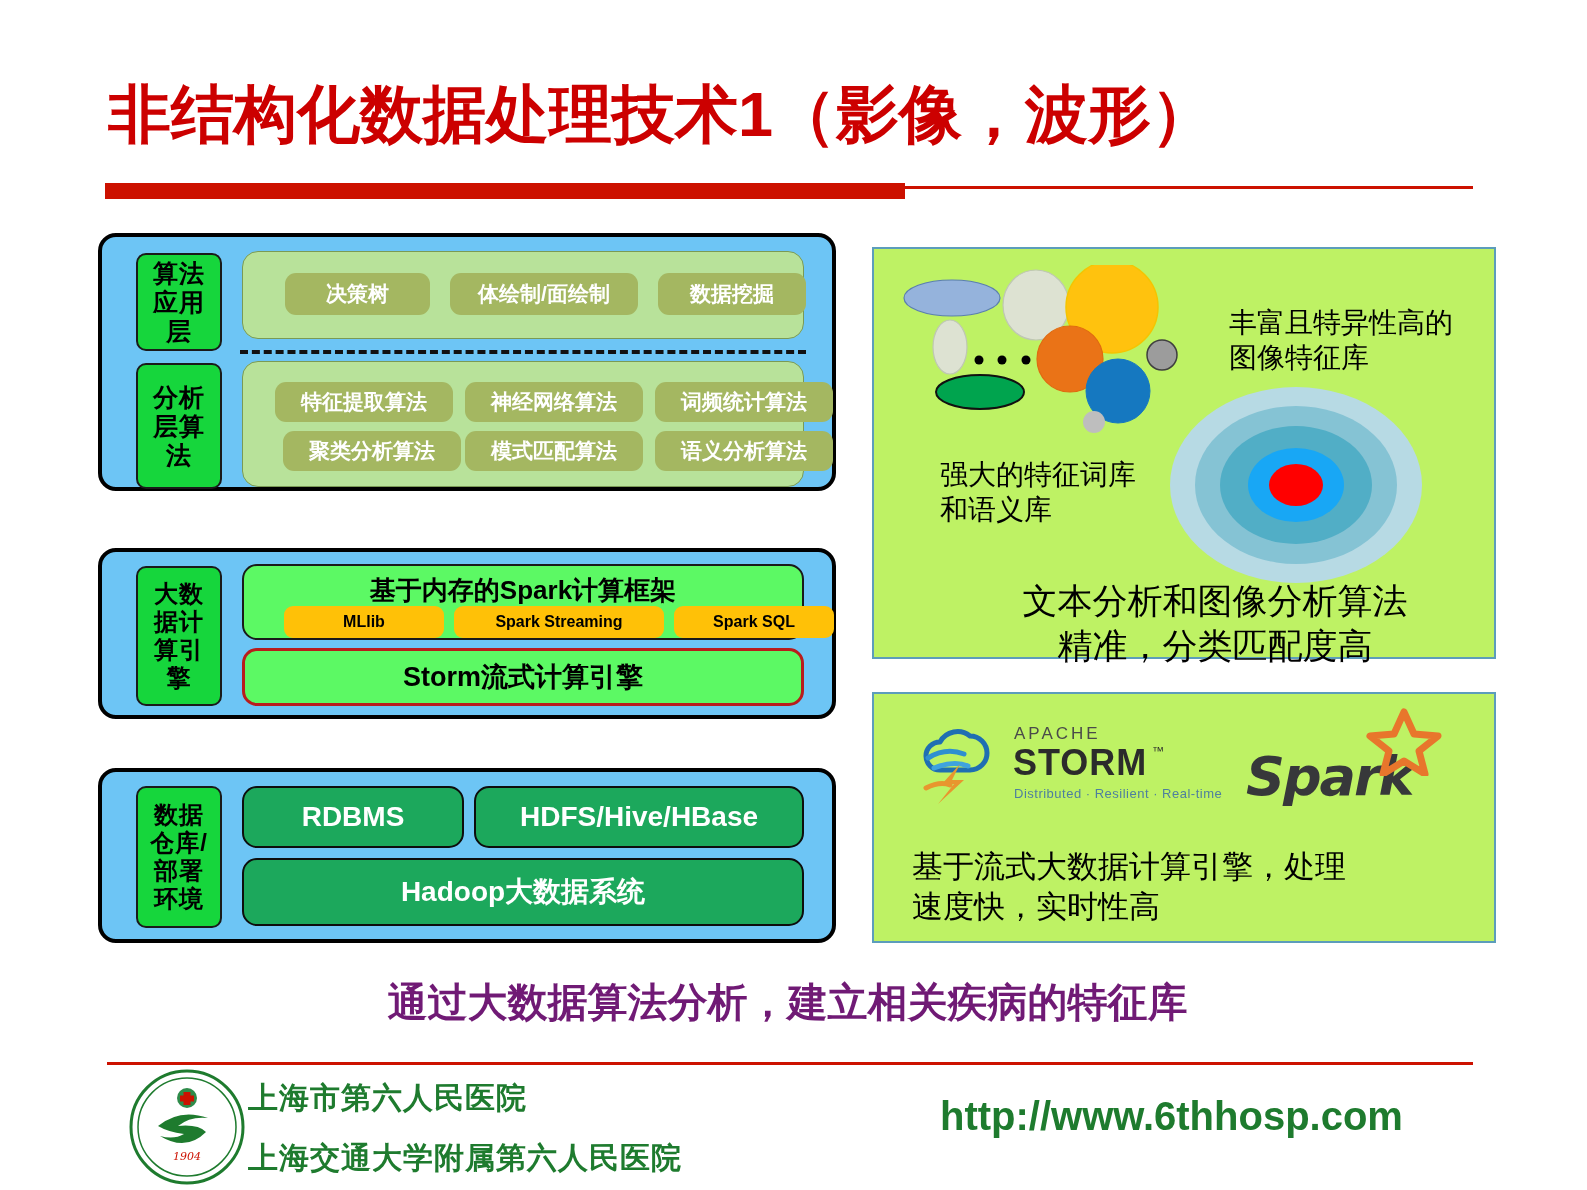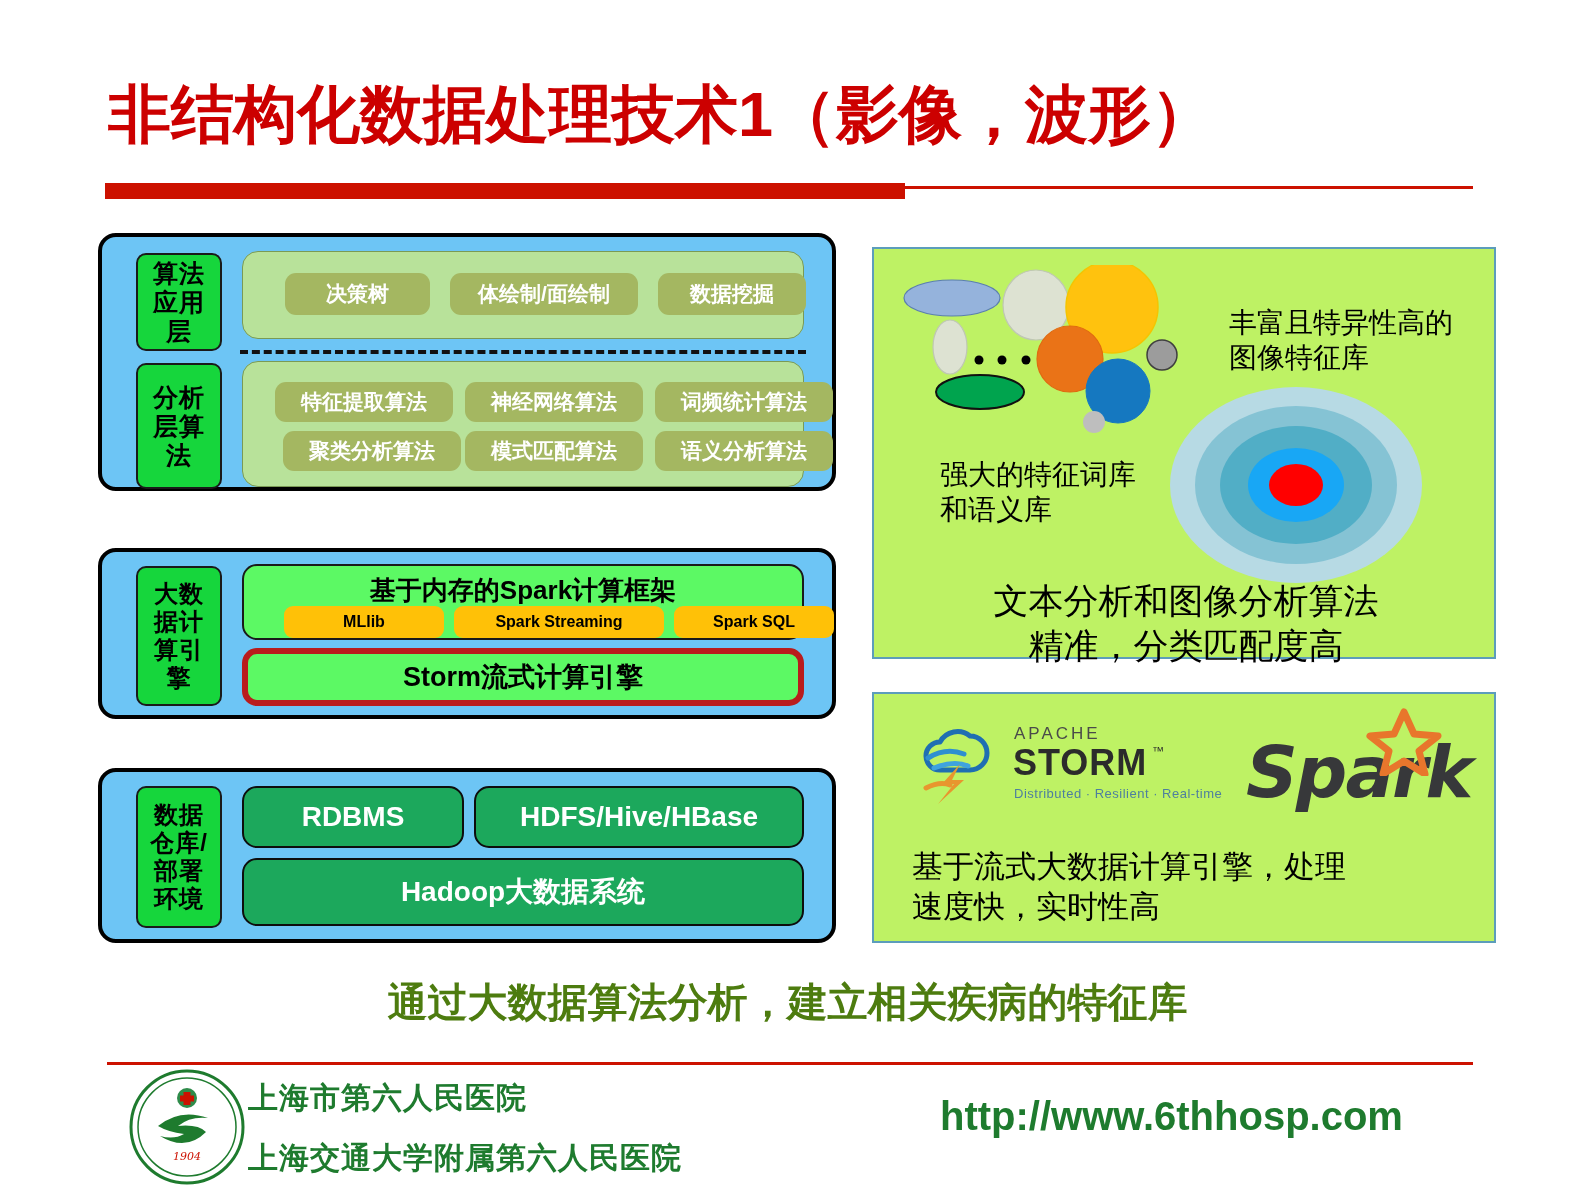--- a/index.html
+++ b/index.html
@@ -129,21 +129,21 @@
     font-size: 16px;
     display: flex;
     align-items: center;
     justify-content: center;
     white-space: nowrap;
     margin-left: 12px;
   }
   .storm-box {
     position: absolute;
     background: #5CF964;
-    border: 6px solid #b91c1c;
+    border: 3px solid #b91c1c;
     border-radius: 15px;
     box-sizing: border-box;
     display: flex;
     align-items: center;
     justify-content: center;
     font-size: 27px;
     font-weight: bold;
     color: #000000;
     white-space: nowrap;
   }
@@ -203,21 +203,21 @@
   .bubble { position: absolute; }
 
   
   .bottom-caption {
     position: absolute;
     left: 0; right: 12px;
     top: 975px;
     text-align: center;
     font-size: 40px;
     font-weight: bold;
-    color: #4d7c0f;
+    color: #701a75;
     font-family: "DejaVu Sans", "Liberation Sans", sans-serif;
   }
 
   
   .footer-rule {
     position: absolute;
     left: 107px;
     top: 1062px;
     width: 1366px;
     height: 3px;
@@ -268,26 +268,27 @@
   }
   .storm-tag {
     position: absolute;
     font-size: 13px;
     color: #4e7f9e;
     letter-spacing: 0.5px;
     font-family: "Liberation Sans", sans-serif;
   }
   .spark-word {
     position: absolute;
-    font-size: 72px;
+    font-size: 54px;
     font-weight: bold;
     font-style: italic;
     color: #37383a;
     font-family: "DejaVu Sans", sans-serif;
     letter-spacing: -2px;
+    margin-top: 15px;
   }
 </style>
 </head>
 <body>
 
 <div class="slide-title">非结构化数据处理技术1（影像，波形）</div>
 <div class="title-bar-thick"></div>
 <div class="title-bar-thin"></div>
 
 <div class="stack-panel" id="panel-algo">
@@ -372,21 +373,21 @@
 和语义库</div>
 
   <svg class="bubble" style="left:296px; top:138px;" width="252" height="196" viewBox="0 0 252 196">
     <ellipse cx="126" cy="98" rx="126" ry="98" fill="#B7DAE4"></ellipse>
     <ellipse cx="126" cy="98" rx="101" ry="79" fill="#85C3D4"></ellipse>
     <ellipse cx="126" cy="98" rx="76" ry="59" fill="#51AEC6"></ellipse>
     <ellipse cx="126" cy="98" rx="48" ry="37" fill="#18A7F5"></ellipse>
     <ellipse cx="126" cy="98" rx="27" ry="21" fill="#FF0000"></ellipse>
   </svg>
 
-  <div class="cn-big" style="left: 0px; width: 624px; top: 330px; white-space: pre-line;">文本分析和图像分析算法
+  <div class="cn-big" style="left: 0px; width: 624px; top: 330px; white-space: pre-line; padding-left: 29px;">文本分析和图像分析算法
 精准，分类匹配度高</div>
 </div>
 
 <div class="right-panel" id="panel-logos">
 
   <svg class="bubble" style="left:38px; top:26px;" width="90" height="86" viewBox="0 0 90 86">
     <path d="M58 16 a17 17 0 0 1 0 34 h-30 a14 14 0 0 1 0 -28 a20 20 0 0 1 30 -6 z" fill="none" stroke="#1F6FB2" stroke-width="5" stroke-linejoin="round"></path>
     <path d="M16 38 q18 -11 36 -4" fill="none" stroke="#2E8FD0" stroke-width="5" stroke-linecap="round"></path>
     <path d="M22 48 q20 -8 34 -2" fill="none" stroke="#3FA3DE" stroke-width="5" stroke-linecap="round"></path>
     <path d="M48 44 L30 64 L42 64 L26 84 L52 60 L40 60 Z" fill="#E8962E"></path>

